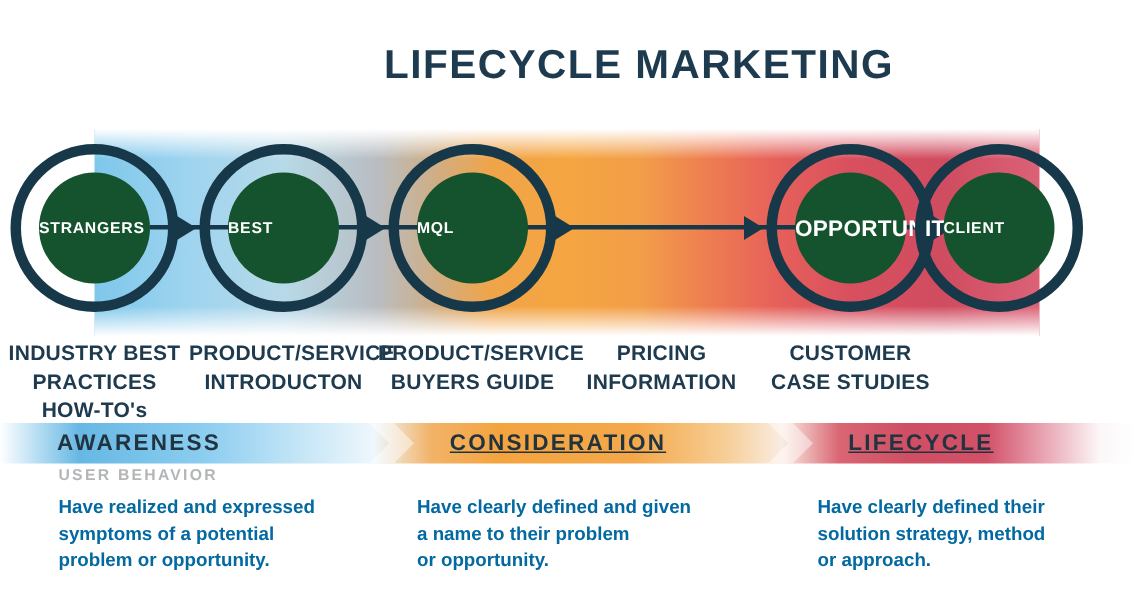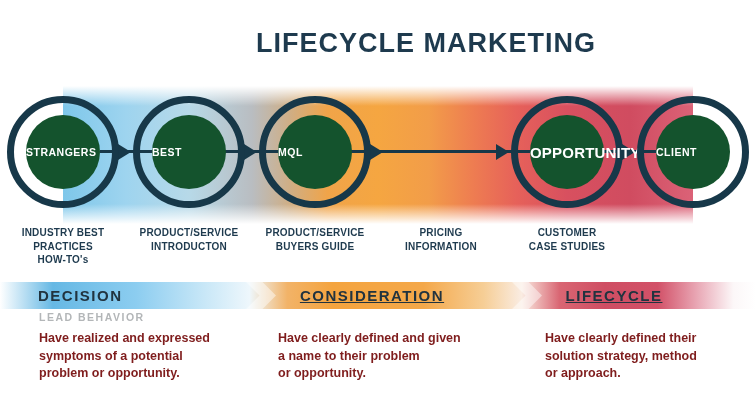--- a/index.html
+++ b/index.html
@@ -40,21 +40,21 @@
   .circle .inner span.small{font-size:15px;letter-spacing:0.2px;}
   
   .flow-line{position:absolute;left:100px;top:150px;width:556px;height:3px;background:#173849;}
   .arrowhead{
     position:absolute;top:144px;width:0;height:0;
     border-left:13px solid #173849;border-top:8px solid transparent;border-bottom:8px solid transparent;
   }
   
   .offer{
     position:absolute;top:226px;width:126px;text-align:center;
-    font-size:10px;font-weight:bold;color:#1e3a4e;line-height:1.35;letter-spacing:0.2px;
+    font-size:14px;font-weight:bold;color:#1e3a4e;line-height:1.35;letter-spacing:0.2px;
     white-space:pre-line;
   }
   
   .phase-bar{
     position:absolute;left:0;top:282px;width:756px;height:27px;
     background:linear-gradient(90deg,
       #ffffff 0%, #66b8e4 7%, #8ccdf0 18%, #c8e7f7 27%, #eef7fc 33%,
       #f2b368 38%, #f4a43f 44%, #f4a84a 56%, #f6ce96 64%, #faece2 69%,
       #d96673 74%, #cf4e63 80%, #d25168 87%, #e8a4b2 92%, #fcf7f8 97%, #ffffff 100%);
   }
@@ -67,21 +67,21 @@
     font-size:15px;font-weight:bold;letter-spacing:1.5px;color:#21333f;white-space:nowrap;
   }
   .phase-label.centered{transform:translateX(-50%);text-decoration:underline;}
   
   .user-behavior{
     position:absolute;left:39px;top:311px;
     font-size:10.5px;font-weight:bold;letter-spacing:1.5px;color:#b3b6b8;
   }
   .behavior{
     position:absolute;top:330px;width:238px;
-    font-size:12.5px;font-weight:bold;color:#7f1d1d;line-height:1.4;white-space:pre-line;
+    font-size:12.5px;font-weight:bold;color:#0369a1;line-height:1.4;white-space:pre-line;
   }
 </style>
 </head>
 <body>
 
 <div class="canvas">
 
   <h1 class="title">LIFECYCLE MARKETING</h1>
 
   <div class="band"></div>
@@ -106,47 +106,47 @@
   <div class="circle" style="left:259px">
     <div class="inner">
       <span>MQL</span>
     </div>
   </div>
   <div class="circle" style="left:511px">
     <div class="inner">
       <span class="small">OPPORTUNITY</span>
     </div>
   </div>
-  <div class="circle" style="left:637px">
+  <div class="circle" style="left:610px">
     <div class="inner">
       <span>CLIENT</span>
     </div>
   </div>
 
   <div class="offer" style="left:0px">INDUSTRY BEST
 PRACTICES
 HOW-TO's</div>
   <div class="offer" style="left:126px">PRODUCT/SERVICE
 INTRODUCTON</div>
   <div class="offer" style="left:252px">PRODUCT/SERVICE
 BUYERS GUIDE</div>
   <div class="offer" style="left:378px">PRICING
 INFORMATION</div>
   <div class="offer" style="left:504px">CUSTOMER
 CASE STUDIES</div>
 
   <div class="phase-bar">
     <div class="chevron" style="left:246px"></div>
     <div class="chevron" style="left:512px"></div>
-    <div class="phase-label" style="left:38px">DECISION</div>
+    <div class="phase-label" style="left:38px">AWARENESS</div>
     <div class="phase-label centered" style="left:372px">CONSIDERATION</div>
     <div class="phase-label centered" style="left:614px">LIFECYCLE</div>
   </div>
 
-  <div class="user-behavior">LEAD BEHAVIOR</div>
+  <div class="user-behavior">USER BEHAVIOR</div>
 
   <div class="behavior" style="left:39px">Have realized and expressed
 symptoms of a potential
 problem or opportunity.</div>
   <div class="behavior" style="left:278px">Have clearly defined and given
 a name to their problem
 or opportunity.</div>
   <div class="behavior" style="left:545px">Have clearly defined their
 solution strategy, method
 or approach.</div>

